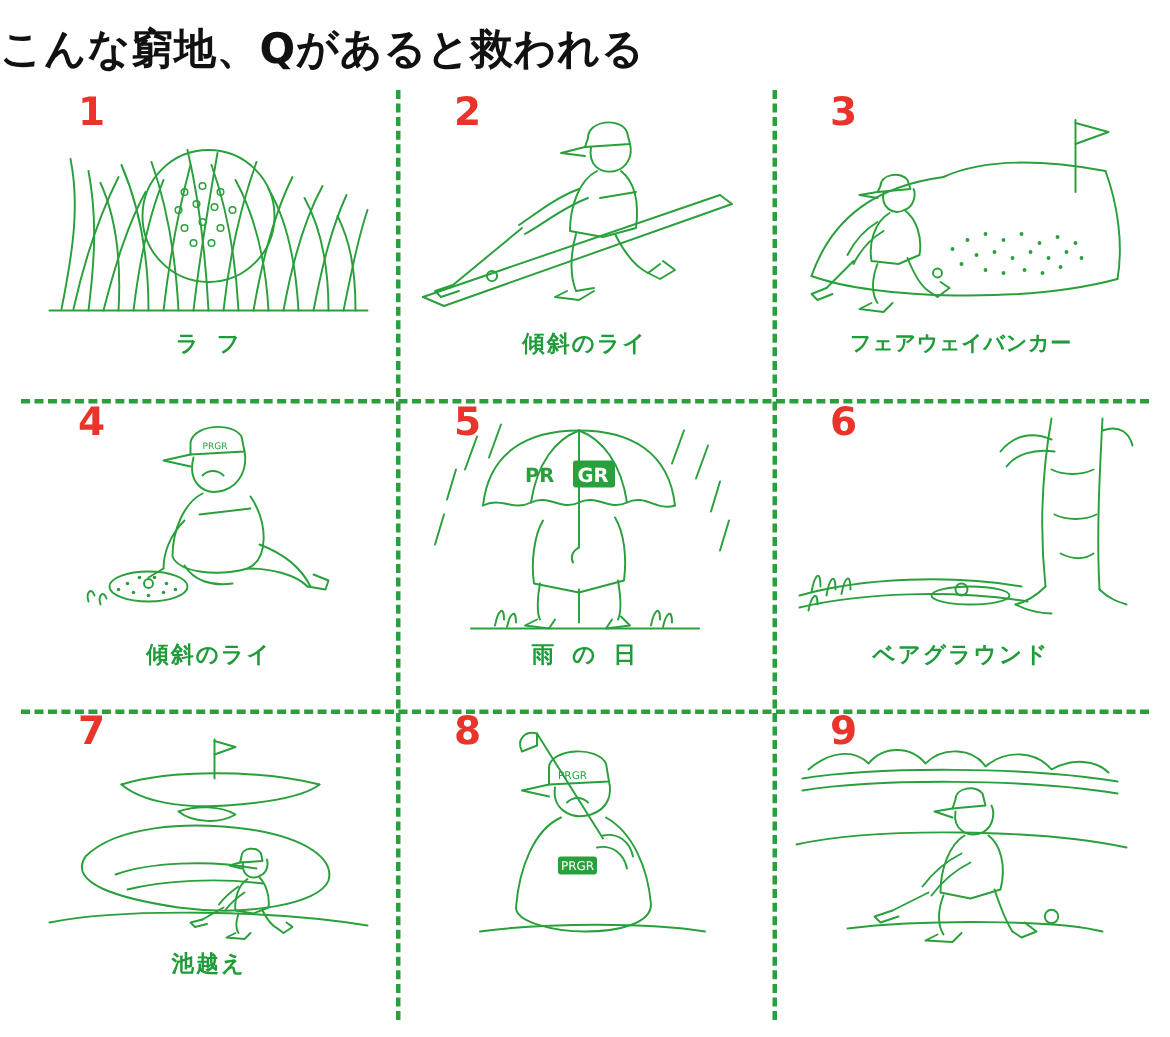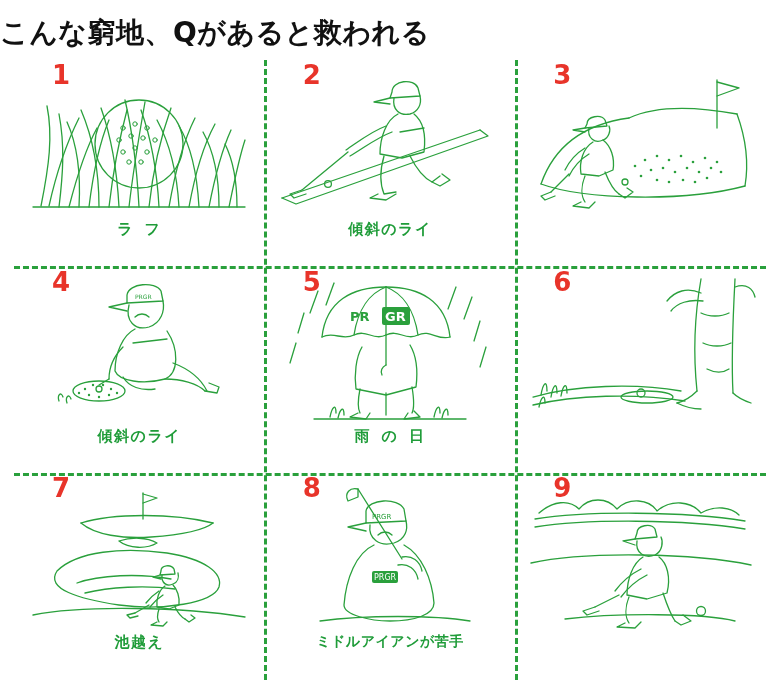--- a/index.html
+++ b/index.html
@@ -241,20 +241,21 @@
             <path d="M44 108 L26 126"></path>
             <path d="M26 126 L16 130 L20 134 L30 130"></path>
             <path d="M60 110 C56 120 56 130 60 136"></path>
             <path d="M80 106 C84 116 88 124 94 128"></path>
             <path d="M56 136 L48 140 L64 142 L70 136"></path>
             <path d="M94 128 L100 132 L108 126 L102 122"></path>
             <circle cx="100" cy="116" r="3"></circle>
           </g>
         </svg>
       </div>
+      <div class="caption small">フェアウェイバンカー</div>
     </div>
 
     <div class="cell">
       <span class="num">4</span>
       <div class="art">
         <svg viewBox="0 0 232 150" width="232" height="150">
           <g class="g">
 
             <path d="M104 22 C106 10 132 8 138 18 L140 28 L104 30 Z"></path>
             <path d="M104 30 L86 34 L104 38"></path>
@@ -370,20 +371,21 @@
             <path d="M26 124 C28 112 32 108 32 120"></path>
             <path d="M36 123 C38 112 42 108 42 120"></path>
             <path d="M14 134 C16 124 20 120 20 130"></path>
 
             <ellipse cx="122" cy="124" rx="26" ry="6"></ellipse>
 
             <circle cx="116" cy="120" r="4"></circle>
           </g>
         </svg>
       </div>
+      <div class="caption">ベアグラウンド</div>
     </div>
 
     <div class="cell">
       <span class="num">7</span>
       <div class="art">
         <svg viewBox="0 0 232 150" width="232" height="150">
           <g class="g">
 
             <path d="M120 14 L120 40"></path>
             <path d="M120 15 L134 19 L120 24"></path>
@@ -438,21 +440,20 @@
             <path d="M128 78 C138 76 146 82 148 92"></path>
             <path d="M124 86 C134 84 142 90 144 100"></path>
 
             <rect x="98" y="92" width="26" height="12" rx="2" fill="#2aa03c" stroke="none"></rect>
             <text x="100" y="101" font-size="8" fill="#ffffff" stroke="none" font-family="DejaVu Sans, sans-serif">PRGR</text>
 
             <path d="M46 142 C90 136 160 136 196 142"></path>
           </g>
         </svg>
       </div>
-      <div class="caption small">ミドルアイアンが苦手</div>
     </div>
 
     <div class="cell">
       <span class="num">9</span>
       <div class="art">
         <svg viewBox="0 0 232 150" width="232" height="150">
           <g class="g">
 
             <path d="M14 34 C28 22 44 20 54 30 C64 18 82 18 92 30 C104 18 124 20 132 32 C146 20 166 22 176 34 C190 26 206 28 214 36"></path>
             <path d="M10 40 C60 32 160 32 220 42"></path>

